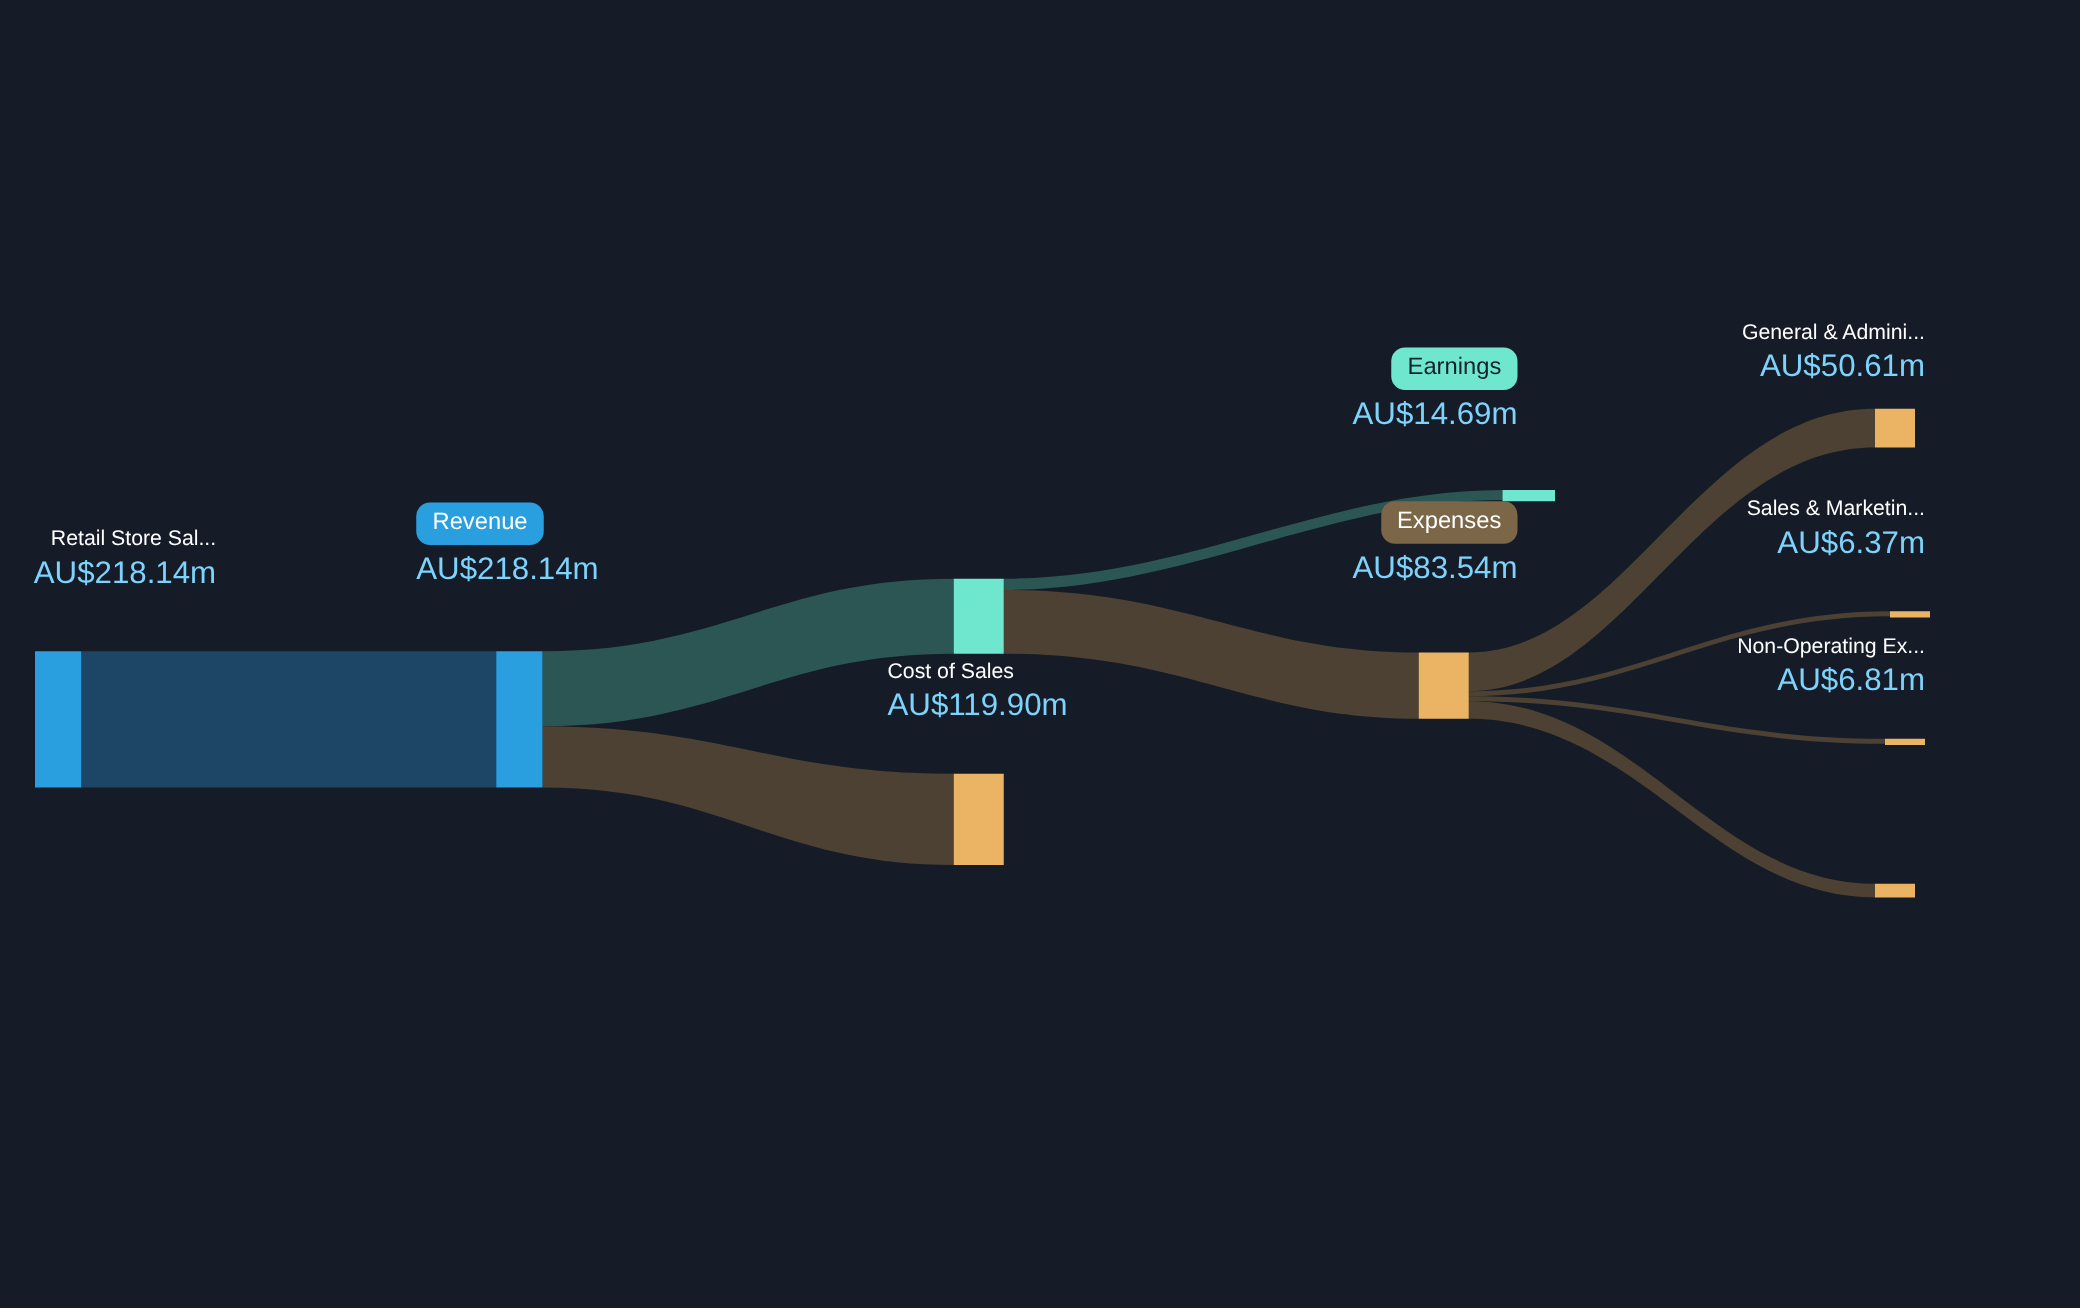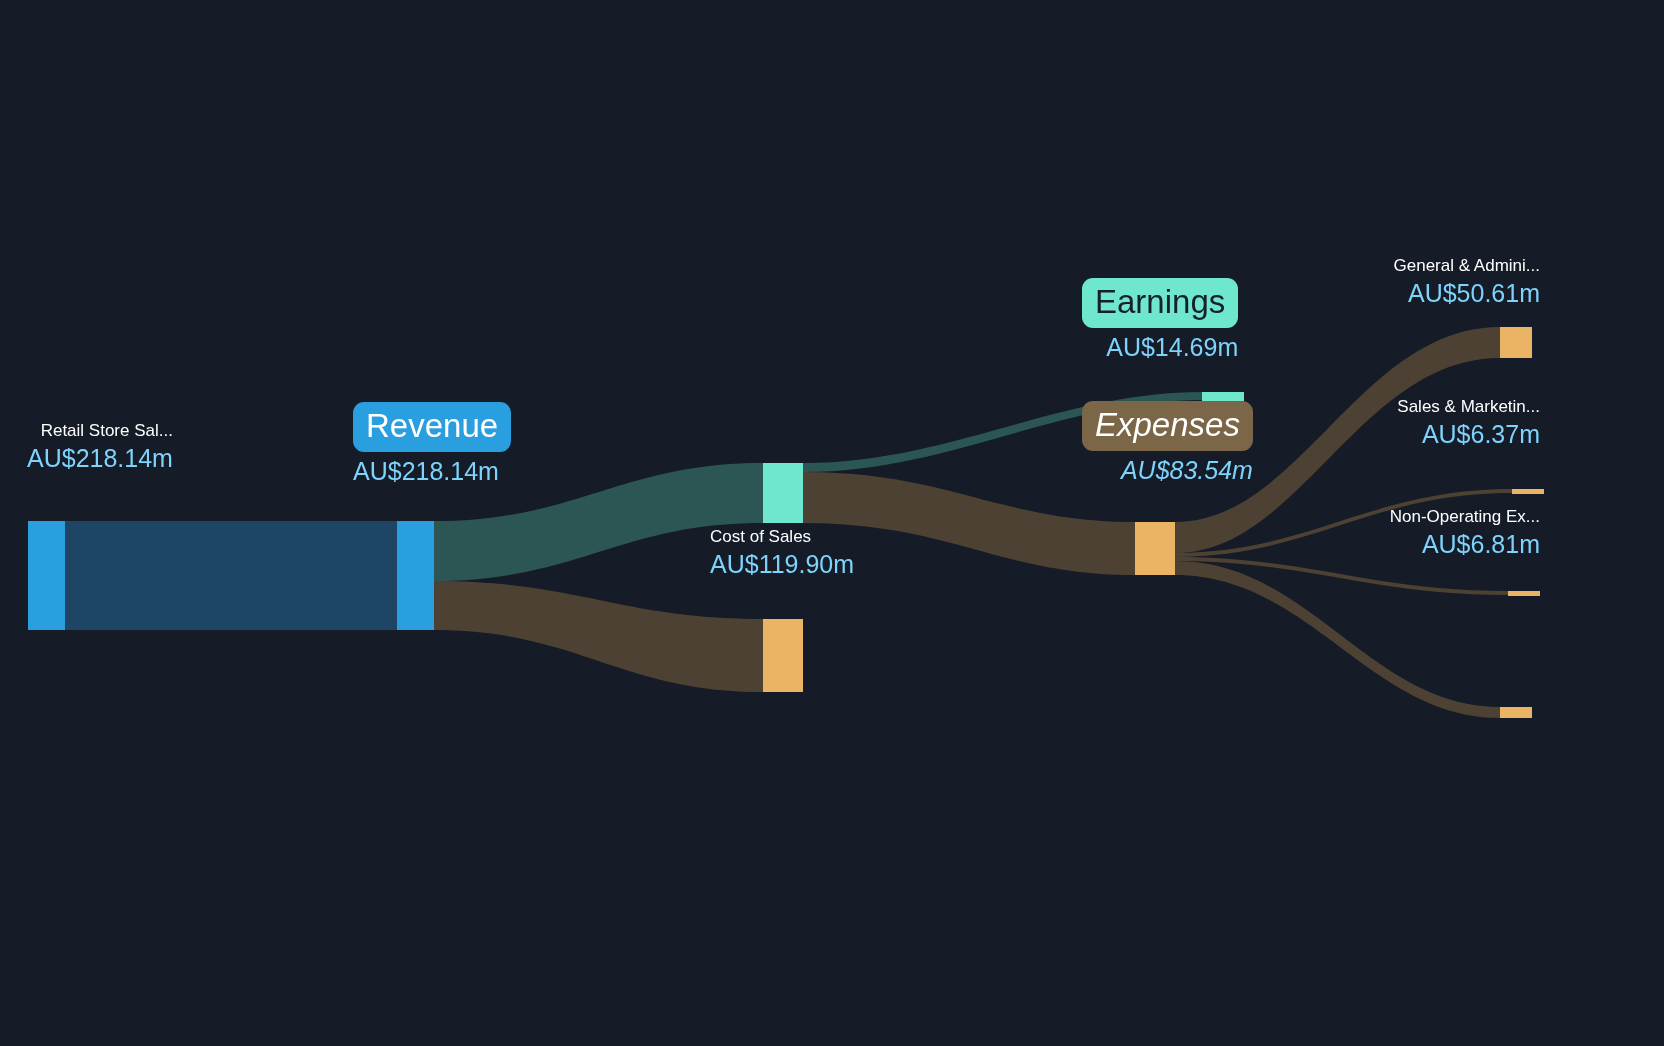--- a/index.html
+++ b/index.html
@@ -39,21 +39,21 @@
     color: #7dd3fc;
     line-height: 1.28;
   }
   .node-label.align-right {
     text-align: right;
   }
   .pill {
     display: inline-block;
     border-radius: 11px;
     padding: 5px 13px 7px 13px;
-    font-size: 33px;
+    font-size: 19px;
     line-height: 1.15;
   }
   .pill-revenue {
     background: #2a9fe0;
     color: #ffffff;
   }
   .pill-earnings {
     background: #6fe7cf;
     color: #14202b;
   }
@@ -138,37 +138,37 @@
 
       <rect x="1500" y="707" width="32" height="11" fill="#eab464"></rect>
     </g>
   </svg>
 
   <div class="node-label" style="left:27px; top:420px;text-align:right;">
     <span class="name">Retail Store Sal...</span>
     <span class="value">AU$218.14m</span>
   </div>
 
-  <div class="node-label pill-wrap" style="left:353px; top:402px;">
+  <div class="node-label pill-wrap" style="left:333px; top:402px;">
     <span class="pill pill-revenue">Revenue</span>
     <span class="value">AU$218.14m</span>
   </div>
 
 
   <div class="node-label" style="left:710px; top:526px;">
     <span class="name">Cost of Sales</span>
     <span class="value">AU$119.90m</span>
   </div>
 
   <div class="node-label pill-wrap align-right" style="left:1082px; top:278px;">
     <span class="pill pill-earnings">Earnings</span>
     <span class="value">AU$14.69m</span>
   </div>
 
-  <div class="node-label pill-wrap align-right" style="left:1082px; top:401px;font-style:italic;">
+  <div class="node-label pill-wrap align-right" style="left:1082px; top:401px;">
     <span class="pill pill-expenses">Expenses</span>
     <span class="value">AU$83.54m</span>
   </div>
 
   <div class="node-label align-right" style="right:124px; top:255px;">
     <span class="name">General &amp; Admini...</span>
     <span class="value">AU$50.61m</span>
   </div>
 
   <div class="node-label align-right" style="right:124px; top:396px;">

